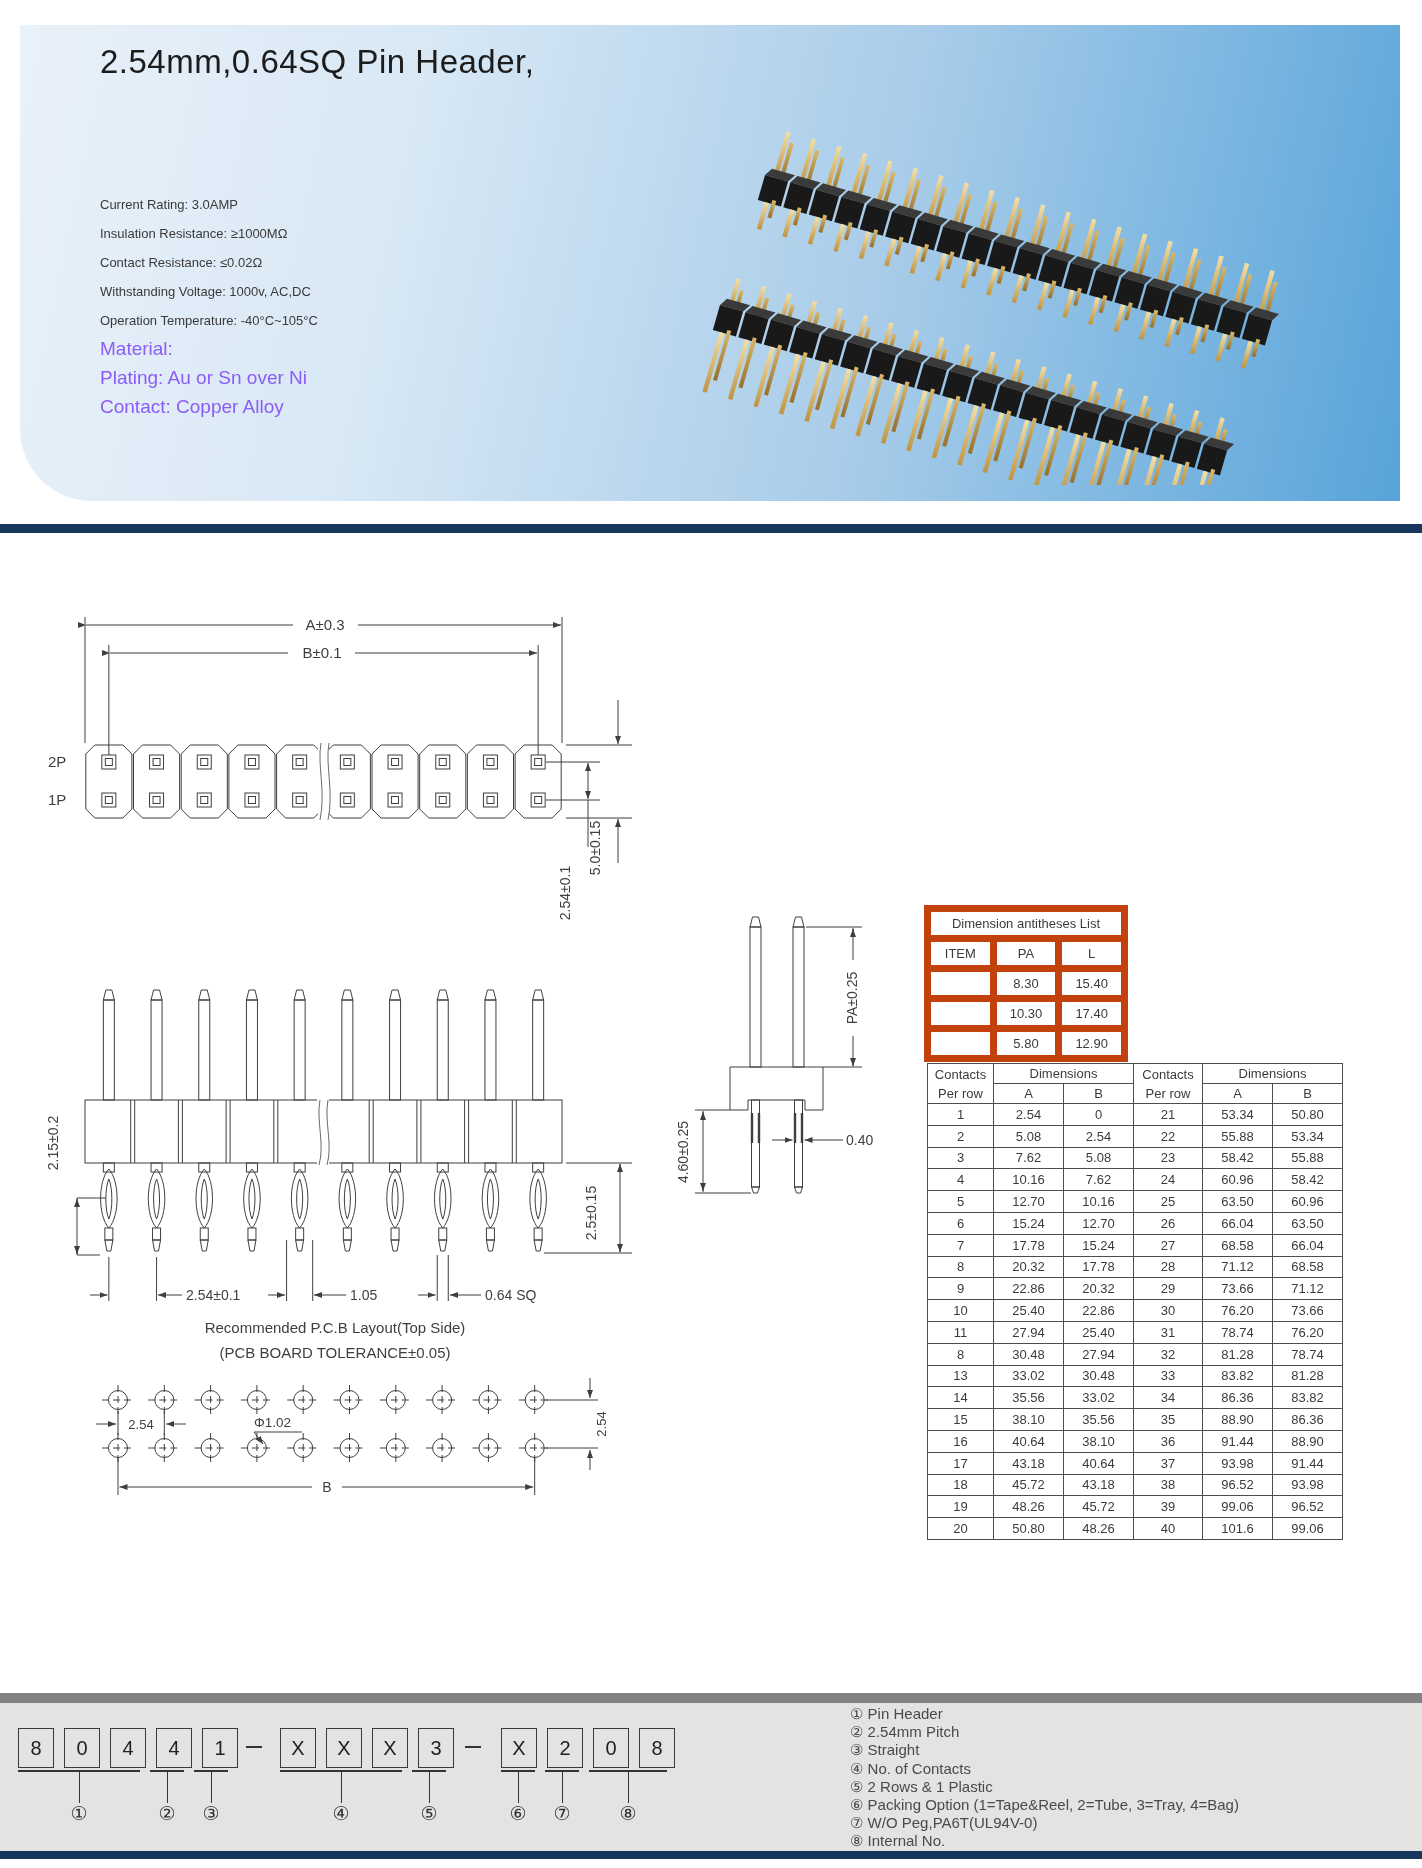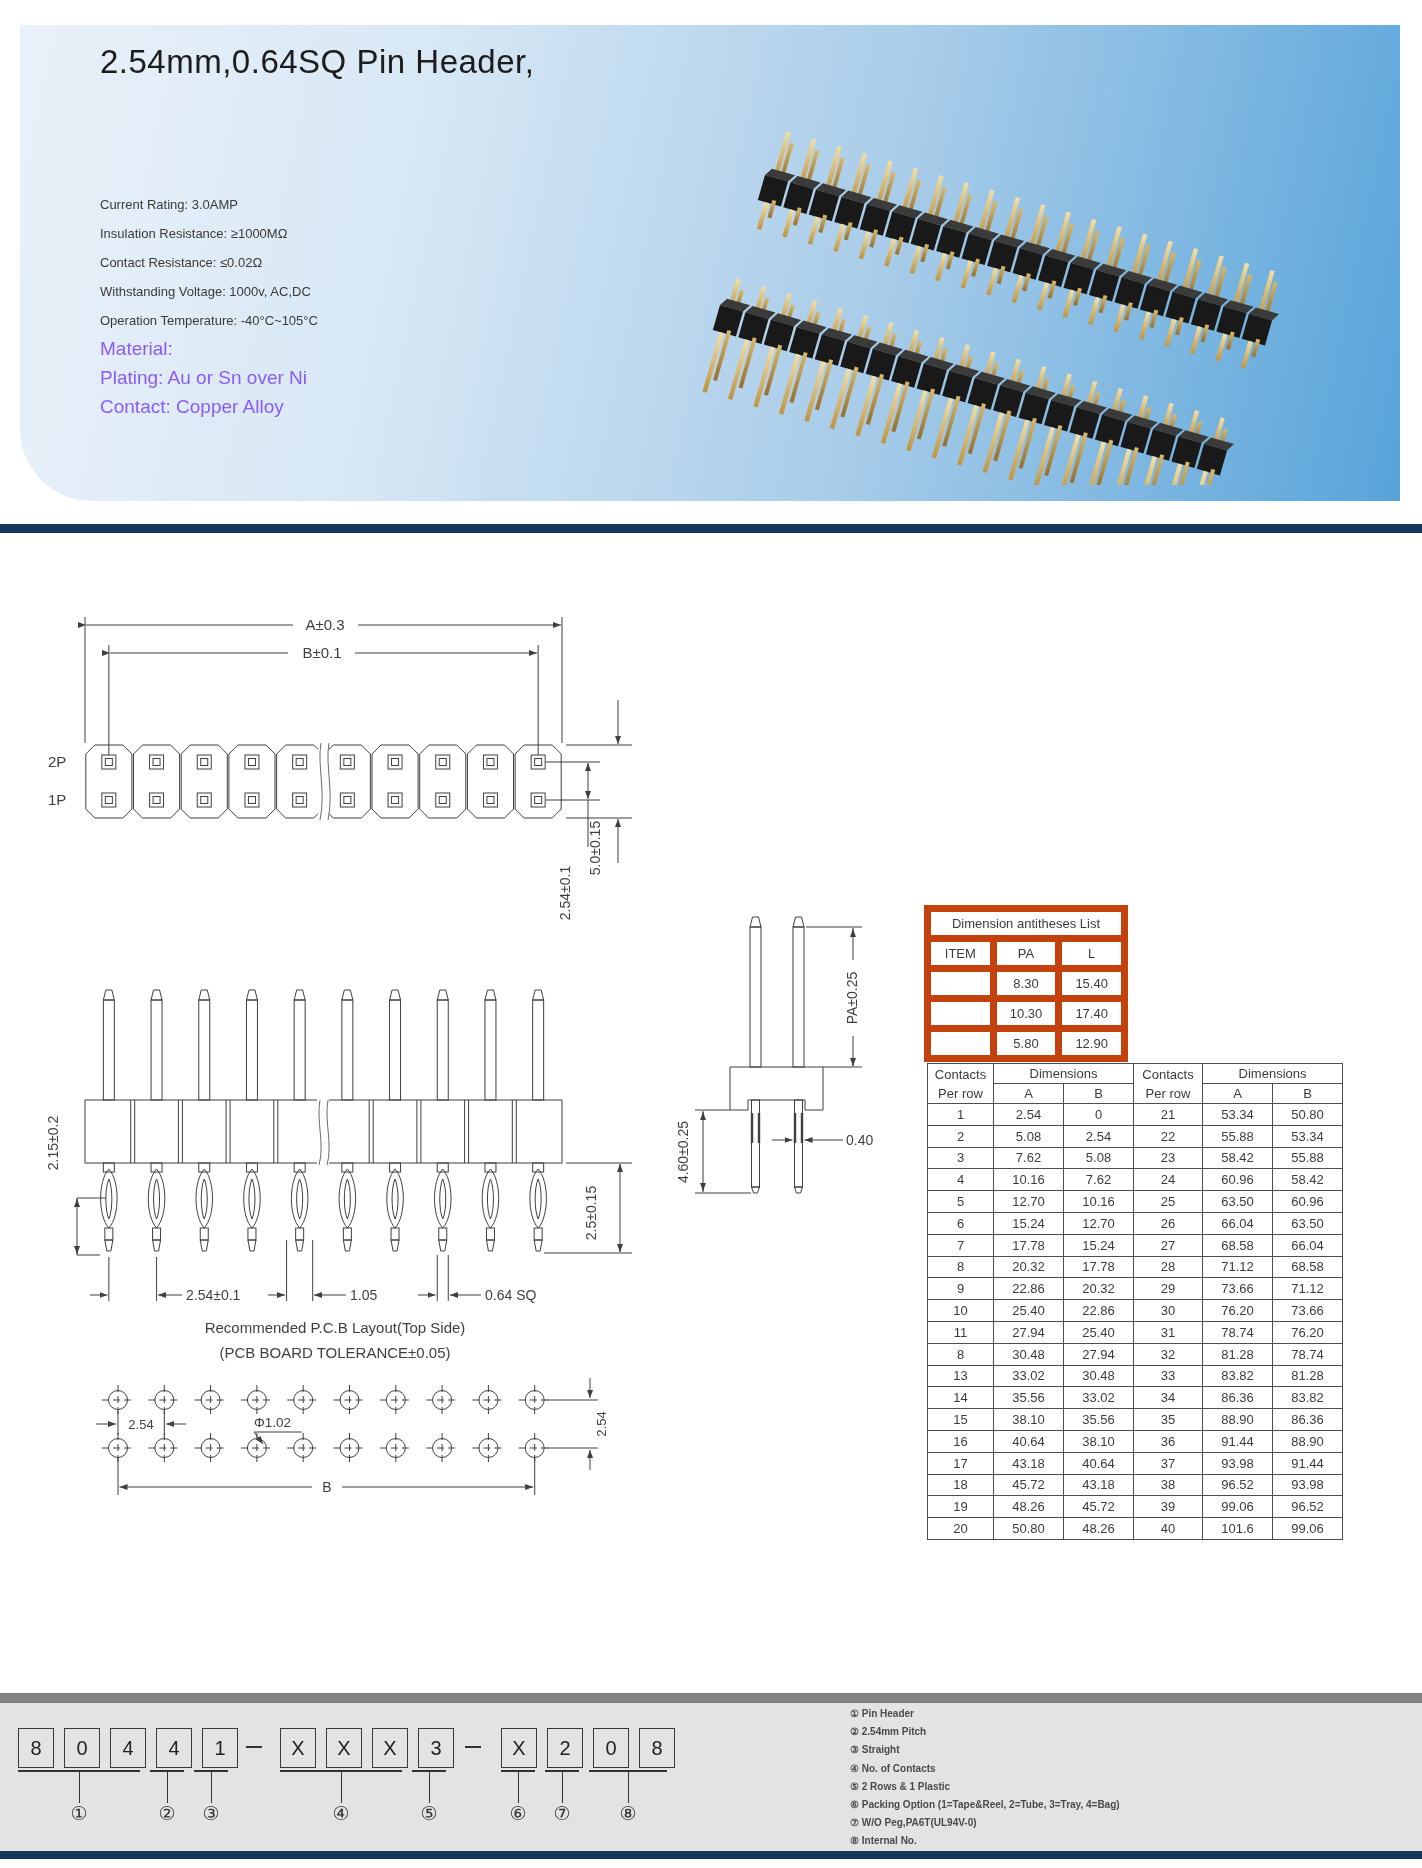--- a/index.html
+++ b/index.html
@@ -38,22 +38,22 @@
   .t2 tbody td{height:20.8px;}
   
   .pnl{position:absolute;left:0;top:1703px;width:1422px;height:148px;background:#e3e3e1;}
   .pngroup{position:absolute;top:1728px;display:flex;gap:10px;}
   .pnbox{width:34px;height:38px;border:1.5px solid #3a3a3a;font-size:20px;color:#222;
          display:flex;align-items:center;justify-content:center;background:transparent;}
   .pndash{position:absolute;top:1746px;height:2px;width:16px;background:#333;}
   .pnu{position:absolute;top:1770px;height:1.5px;background:#333;}
   .pnlead{position:absolute;top:1771px;width:1px;height:32px;background:#333;}
   .pncall{position:absolute;top:1802px;transform:translateX(-50%);font-size:19px;color:#333;}
-  .legend{position:absolute;left:850px;top:1705px;font-size:10px;line-height:18.2px;
-          color:#4a4a4a;list-style:none;margin:0;padding:0;font-weight:bold;}
+  .legend{position:absolute;left:850px;top:1705px;font-size:15px;line-height:18.2px;
+          color:#4a4a4a;list-style:none;margin:0;padding:0;}
 </style>
 </head>
 <body>
 
 <div id="page">
 
   <div class="hero"></div>
 
   <div class="title">
     <div>2.54mm,0.64SQ Pin Header,</div>

